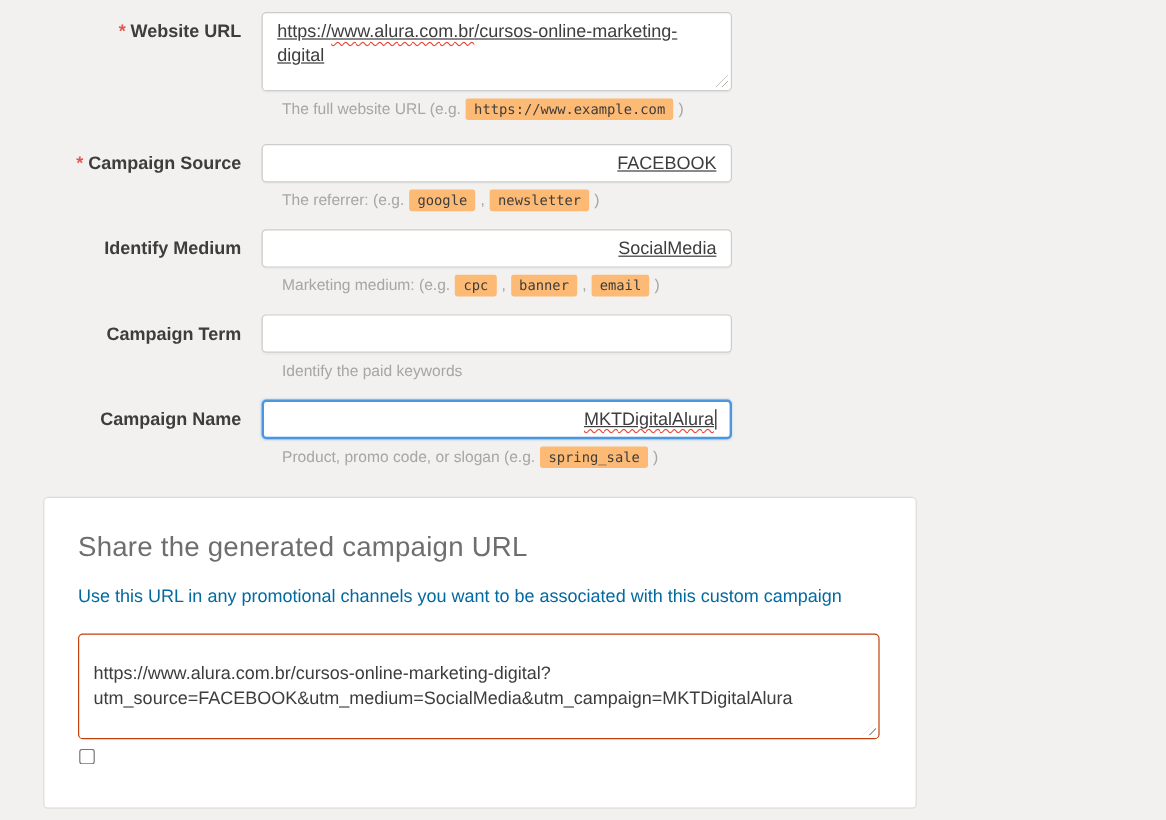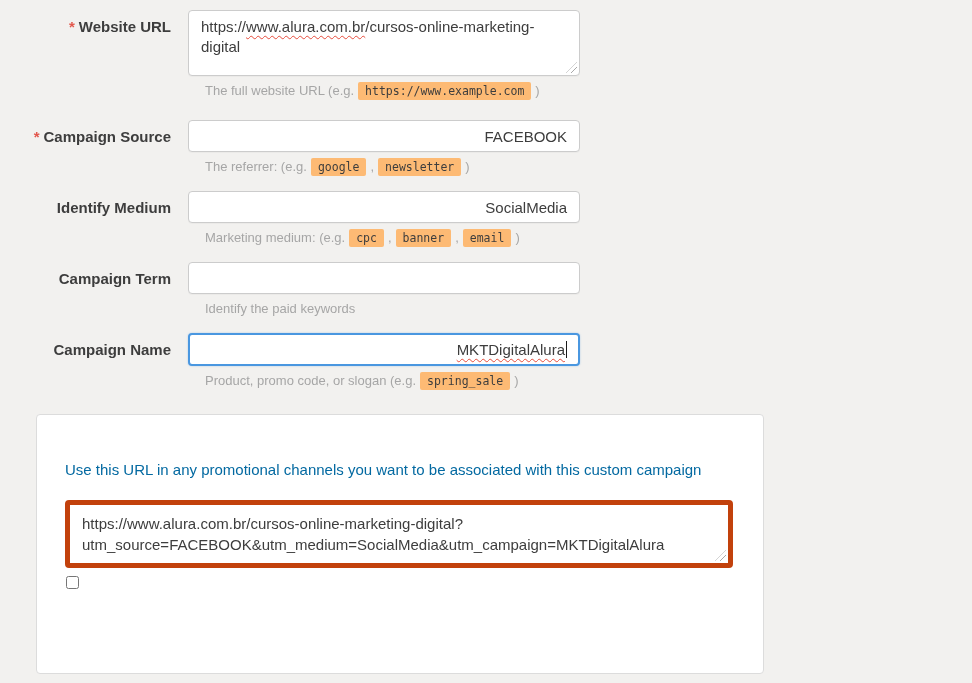--- a/index.html
+++ b/index.html
@@ -4,30 +4,30 @@
 <style>
   * { margin:0; padding:0; box-sizing:border-box; }
   html,body { width:972px; height:683px; }
   body {
     background:#f2f1ef;
     font-family:"Liberation Sans", sans-serif;
     color:#3d3d3d;
     overflow:hidden;
   }
   .form-area { padding-top:10px; }
-  .group { margin-bottom:16px; }
+  .group { margin-bottom:16px;padding-left:30px; }
   .group.first { margin-bottom:21px; }
   .row { display:flex; align-items:flex-start; }
   .label-col {
     flex:0 0 188px; width:188px;
     text-align:right; padding-right:17px; padding-top:8px;
     font-size:15px; font-weight:bold; color:#3d3d3d; line-height:17px;
   }
   .req { color:#e2574c; font-weight:bold; margin-right:4px; }
-  .control-col { width:392px; }
+  .control-col { width:392px;text-decoration:underline; }
   .box {
     width:392px; background:#fff;
     border:1px solid #cccccc; border-radius:4px;
     font-size:15px; color:#3d3d3d;
     box-shadow:0 1px 1px rgba(0,0,0,0.03);
   }
   .multiline { height:66px; padding:6px 12px; position:relative; line-height:20px; overflow:hidden; }
   .singleline { height:32px; padding:0 12px; display:flex; align-items:center; white-space:nowrap; overflow:hidden;justify-content:flex-end; }
   .singleline.focused {
     border:2px solid #4a97e0; padding:0 11px;
@@ -59,22 +59,22 @@
   }
   .card {
     margin:25px 0 0 36px; width:728px;
     background:#ffffff; border:1px solid #dcdcdc; border-radius:4px;
     padding:26px 28px 40px; height:260px;
   }
   .card-title { font-size:23px; font-weight:300; color:#6e6e6e; line-height:28px; letter-spacing:0.2px; }
   .card-desc { margin-top:20px; font-size:15px; color:#0369a1; }
   .url-box {
     margin-top:22px; width:668px; min-height:52px;
-    background:#fff; border:5px solid #c2410c; border-radius:4px;
-    padding:8px 12px; font-size:15px; line-height:21px; color:#3d3d3d;
+    background:#fff; border:1px solid #c2410c; border-radius:4px;
+    padding:22px 12px; font-size:15px; line-height:21px; color:#3d3d3d;
     position:relative; word-break:break-all;
   }
   .checkbox-row { margin-top:8px; display:flex; align-items:center; font-size:14px; color:#6e6e6e; }
   .checkbox-row input { width:13px; height:13px; margin:0 8px 0 1px; accent-color:#888; }
 </style>
 </head>
 <body>
 
 <div class="form-area">
 
@@ -135,20 +135,21 @@
             <span class="squiggle">MKTDigitalAlura</span>
             <span class="caret"></span>
           </div>
       </div>
     </div>
     <div class="help"><span>Product, promo code, or slogan (e.g.</span><code>spring_sale</code><span>)</span></div>
   </div>
 
 
   <div class="card">
+    <div class="card-title">Share the generated campaign URL</div>
     <div class="card-desc">Use this URL in any promotional channels you want to be associated with this custom campaign</div>
     <div class="url-box">
       <div>https://www.alura.com.br/cursos-online-marketing-digital?</div>
       <div>utm_source=FACEBOOK&amp;utm_medium=SocialMedia&amp;utm_campaign=MKTDigitalAlura</div>
       <div class="grip"></div>
     </div>
     <div class="checkbox-row">
       <input type="checkbox" style="">
     </div>
   </div>

